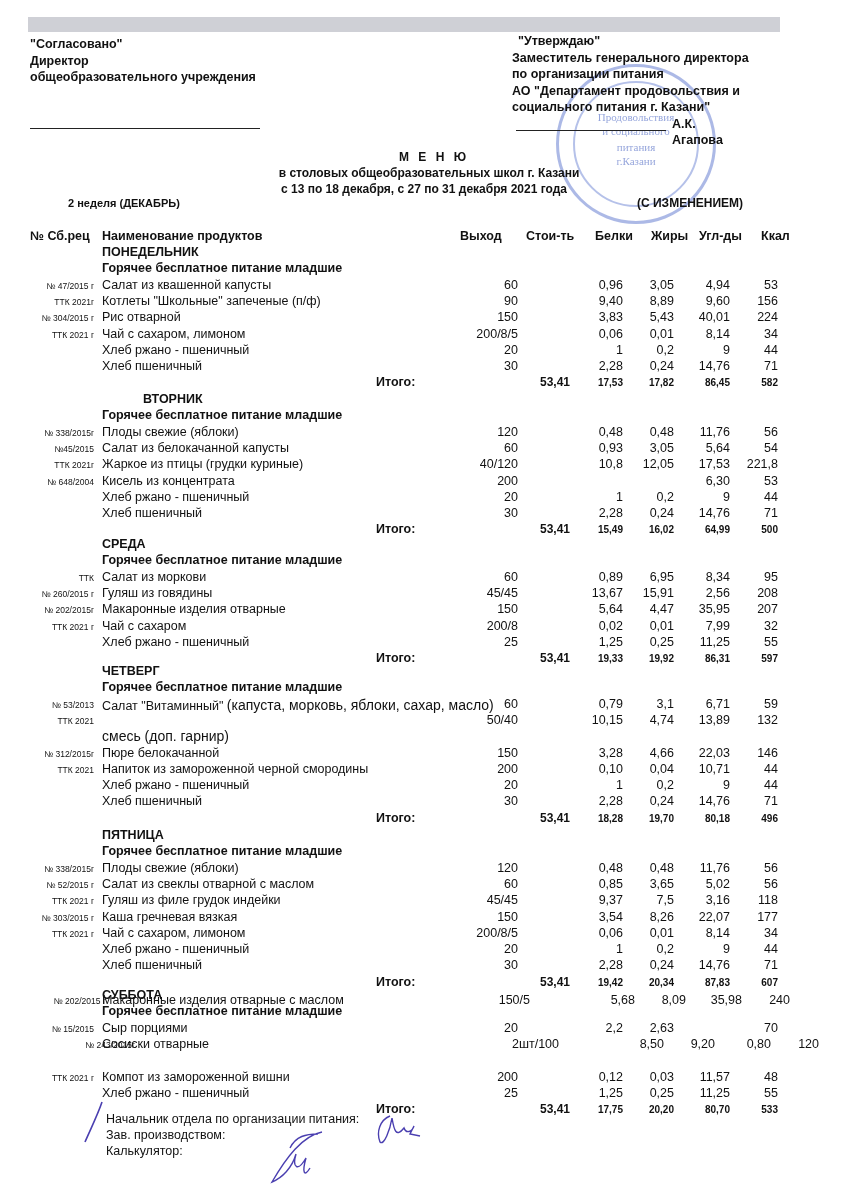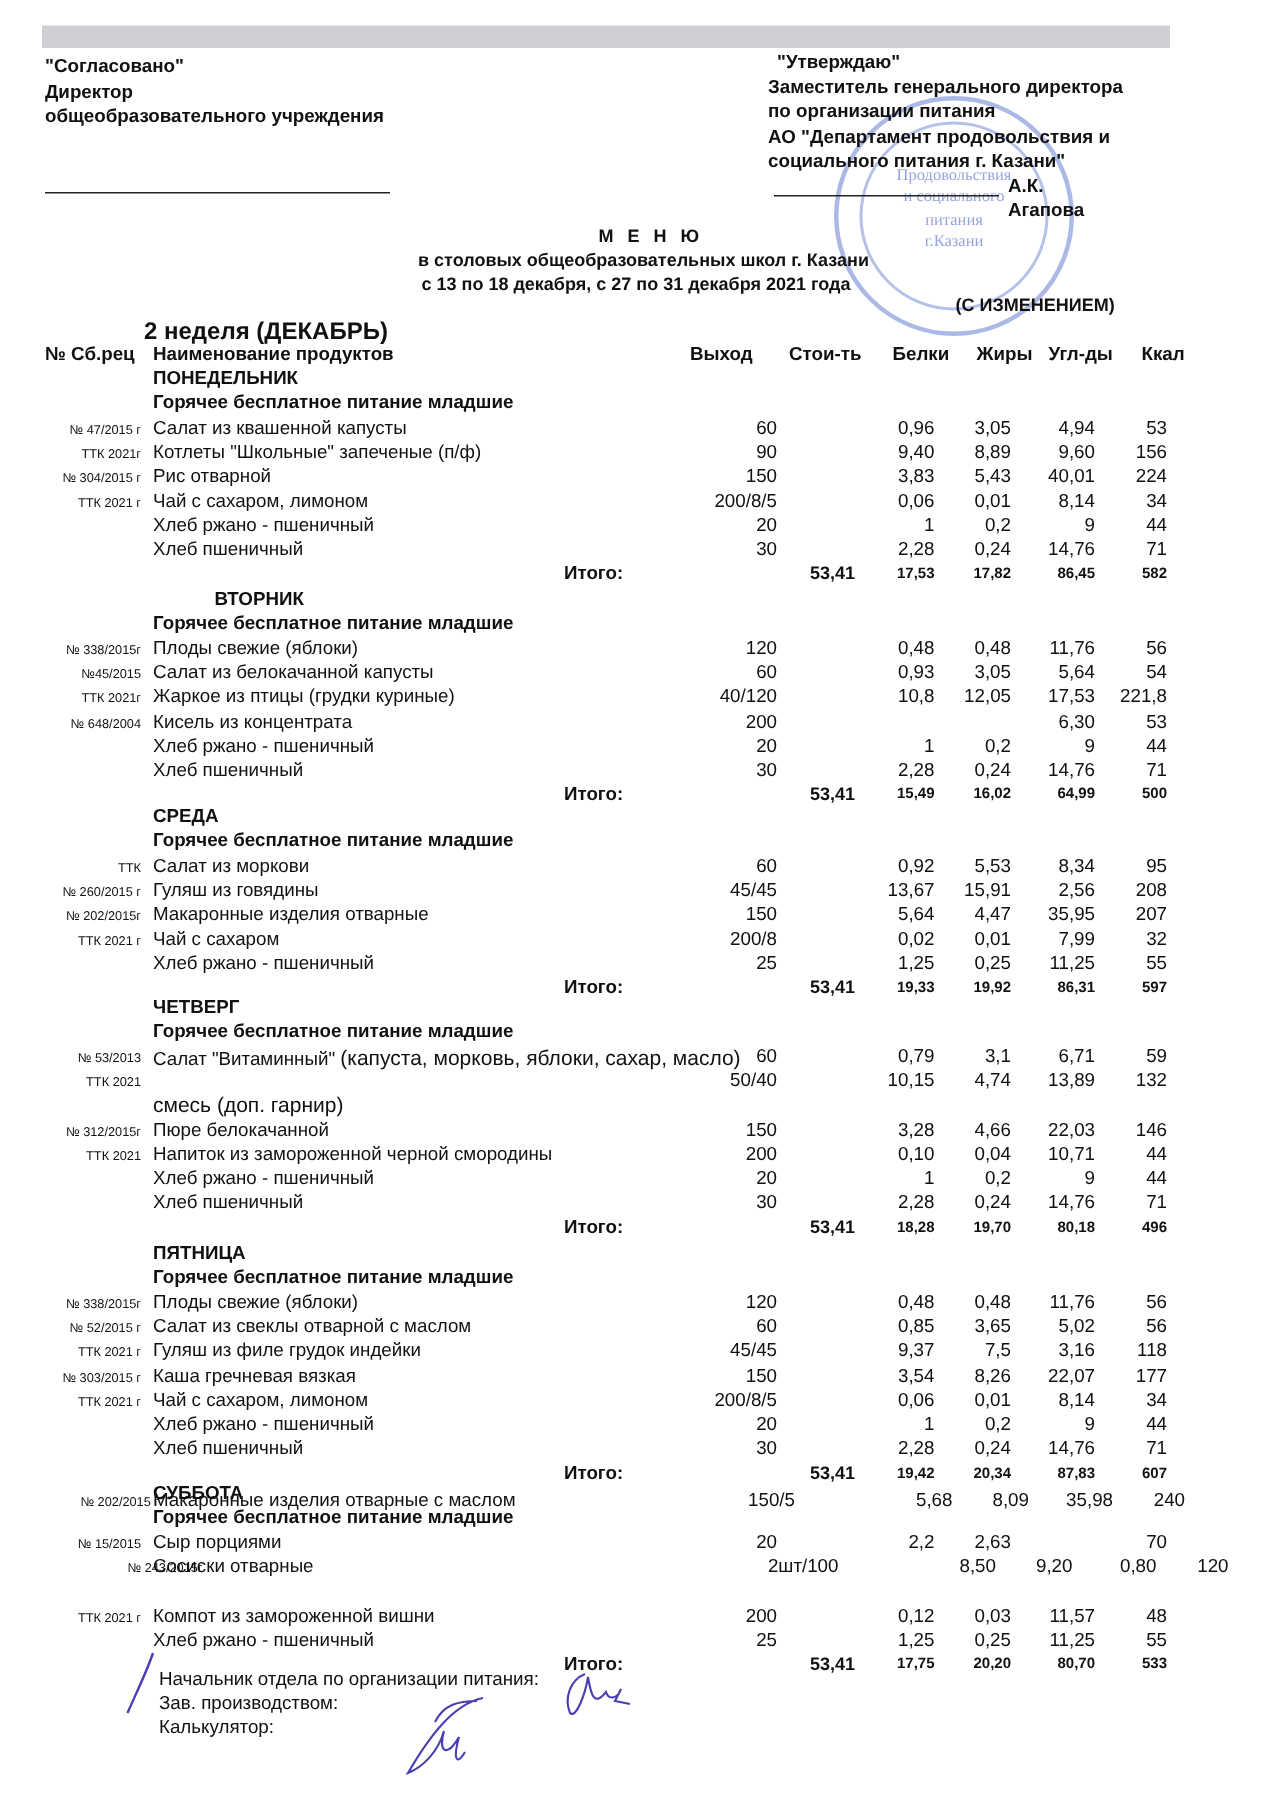--- a/index.html
+++ b/index.html
@@ -16,21 +16,21 @@
            border:3px solid rgba(70,100,200,0.45); box-sizing:border-box; }
   .stamp:before { content:""; position:absolute; left:14px; top:14px; right:14px; bottom:14px;
            border-radius:50%; border:2px solid rgba(70,100,200,0.4); }
   .stamp span { position:absolute; left:0; right:0; text-align:center; color:rgba(60,90,190,0.55);
            font-family:"Liberation Serif", serif; font-size:11px; }
   .title { position:absolute; left:0; width:848px; text-align:center; font-weight:bold; font-family:"Liberation Sans", sans-serif; }
   .t1 { top:150px; font-size:12px; letter-spacing:3px; padding-left:10px; }
   .t2 { top:166px; font-size:12px; padding-left:5px; }
   .t3 { top:182px; font-size:12px; }
   .changed { position:absolute; left:637px; top:196px; font-weight:bold; font-size:12px; }
-  .week { position:absolute; left:68px; top:213px; font-weight:bold; font-size:16px;margin-left:28px; }
+  .week { position:absolute; left:68px; top:197px; font-weight:bold; font-size:11px; }
   .hdr { position:absolute; top:229px; font-weight:bold; font-size:12.5px; }
   .row { position:absolute; left:0; width:848px; height:16px; font-size:12.5px; }
   .row .code { position:absolute; right:754px; top:3px; font-size:8.5px; white-space:nowrap; }
   .row .name { position:absolute; left:102px; top:0; white-space:nowrap; }
   .row .name small { font-size:14px;text-align:center; }
   .row .c { position:absolute; top:0; text-align:right; }
   .row .yield { right:330px; }
   .row .cost { right:278px; }
   .row .prot { right:225px; }
   .row .fat { right:174px; }
@@ -218,22 +218,22 @@
       <span class="c fat tot">16,02</span>
       <span class="c carb tot">64,99</span>
       <span class="c kcal tot">500</span>
     </div>
     <div class="day" style="top: 537px;">СРЕДА</div>
     <div class="sub" style="top: 553.3px;">Горячее бесплатное питание младшие</div>
     <div class="row" style="top: 569.6px;">
       <span class="code">ТТК</span>
       <span class="name"><span>Салат из моркови</span></span>
       <span class="c yield">60</span>
-      <span class="c prot">0,92</span>
-      <span class="c fat">5,53</span>
+      <span class="c prot">0,89</span>
+      <span class="c fat">6,95</span>
       <span class="c carb">8,34</span>
       <span class="c kcal">95</span>
     </div>
     <div class="row" style="top: 585.9px;">
       <span class="code">№ 260/2015 г</span>
       <span class="name"><span>Гуляш из говядины</span></span>
       <span class="c yield">45/45</span>
       <span class="c prot">13,67</span>
       <span class="c fat">15,91</span>
       <span class="c carb">2,56</span>

